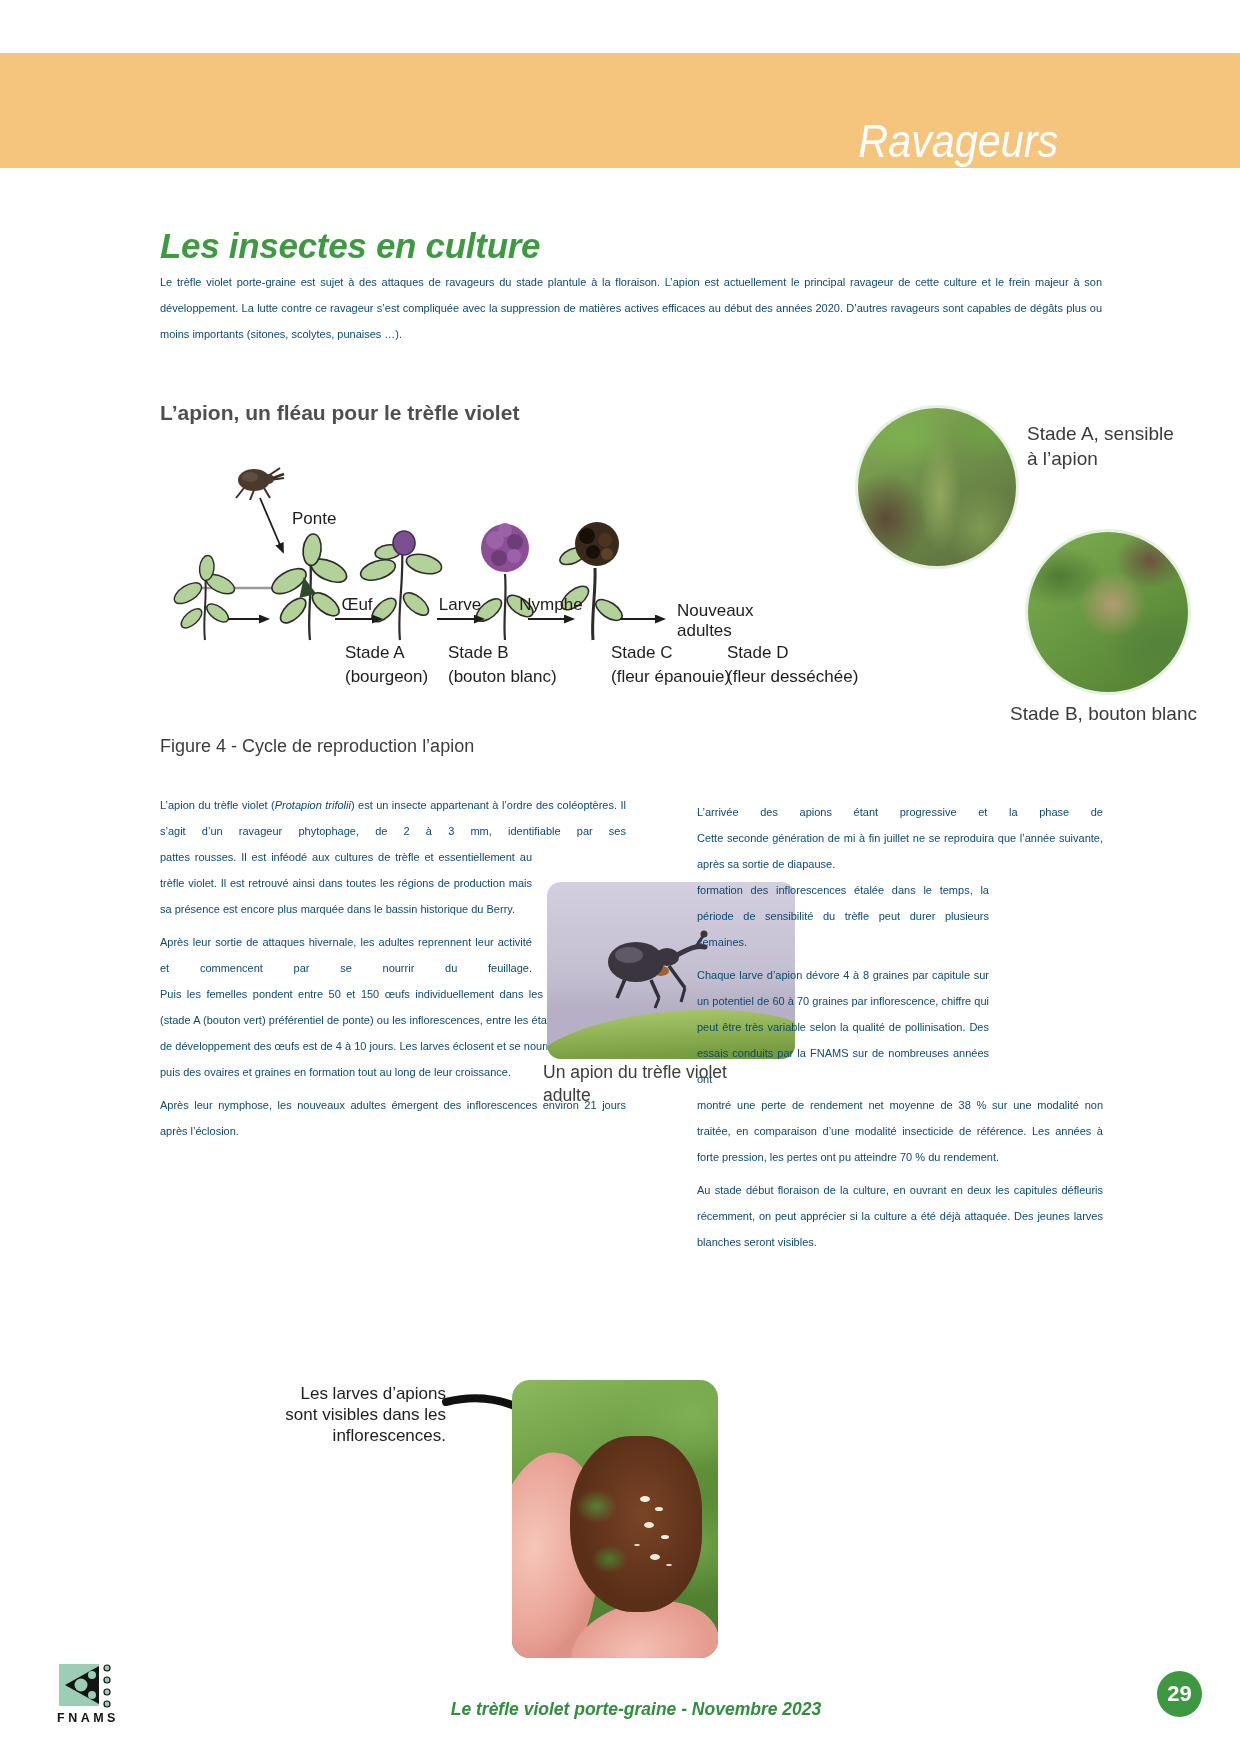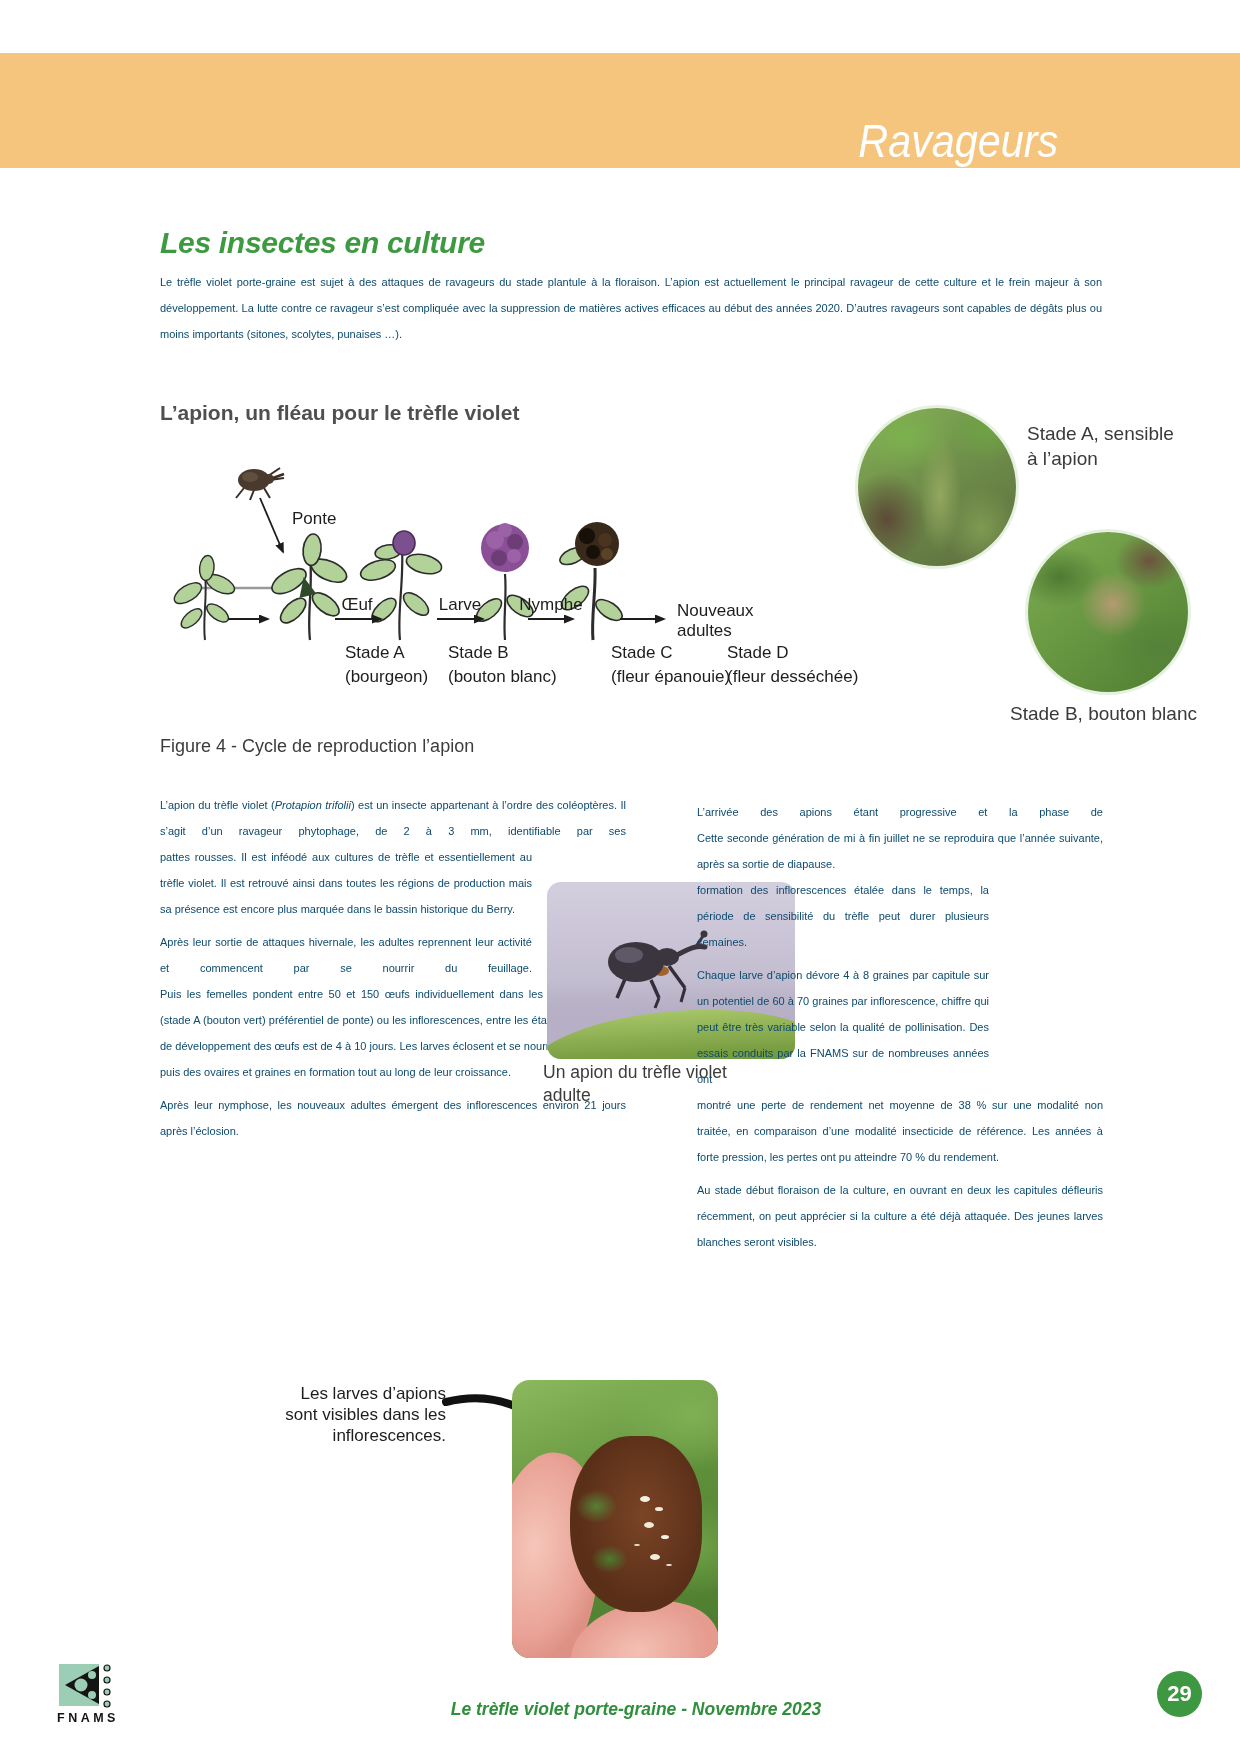--- a/index.html
+++ b/index.html
@@ -6,21 +6,21 @@
   .page{position:relative;width:1240px;height:1754px;background:#ffffff;overflow:hidden;
         font-family:"Liberation Sans",sans-serif;color:#1d1d1b;}
 
   
   .band{position:absolute;left:0;top:15px;width:1240px;height:115px;background:#F5C57E;margin-top:38px;}
   .band-title{position:absolute;right:182px;bottom:0px;color:#ffffff;font-style:italic;
         font-size:47px;font-weight:400;transform:scaleX(.88);transform-origin:right bottom;white-space:nowrap;}
 
   
   .section-title{position:absolute;left:160px;top:226px;margin:0;color:#3D9A41;
-        font-size:30px;font-style:italic;font-weight:bold;letter-spacing:-.3px;}
+        font-size:35px;font-style:italic;font-weight:bold;letter-spacing:-.3px;}
   .sub-title{position:absolute;left:160px;top:401px;margin:0;color:#4f4f52;font-size:21px;font-weight:bold;}
 
   .bodytext{font-size:11px;line-height:26px;text-align:justify;color:#0c4a6e;}
   .force-justify{text-align-last:justify;}
   .intro{position:absolute;left:160px;top:269px;width:942px;}
 
   
   .cycle-svg{position:absolute;left:150px;top:438px;}
   .cycle-svg text{font-family:"Liberation Sans",sans-serif;font-size:17px;fill:#1d1d1b;}
   .figure-caption{position:absolute;left:160px;top:736px;font-size:18px;color:#3c3c3b;}

